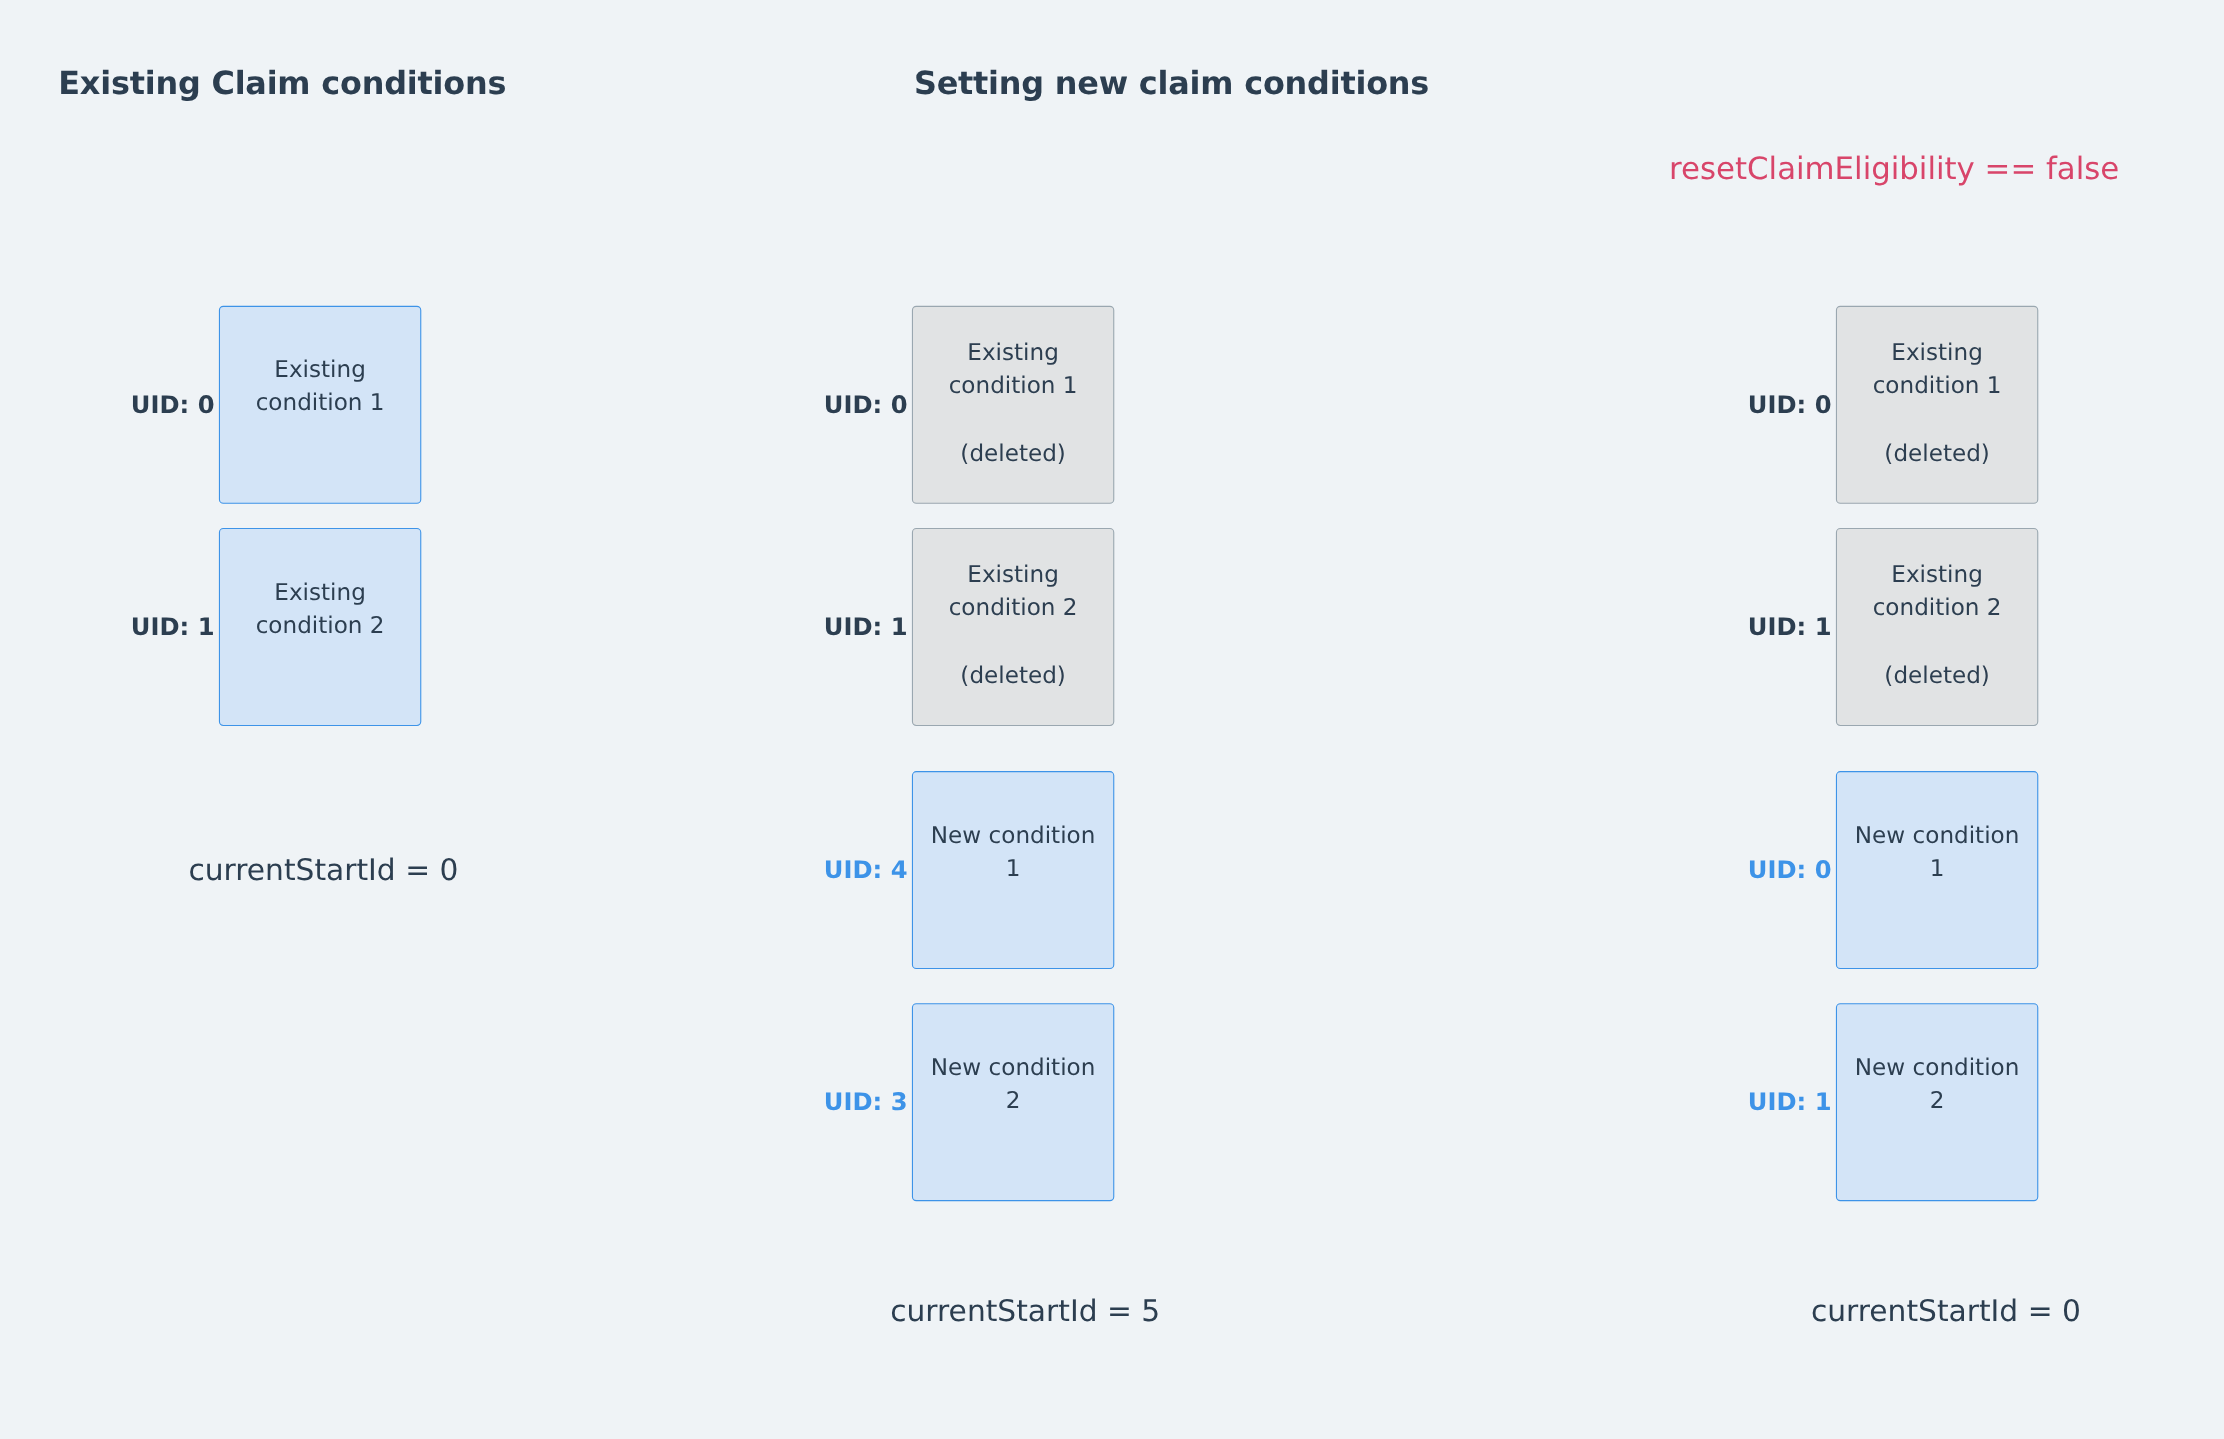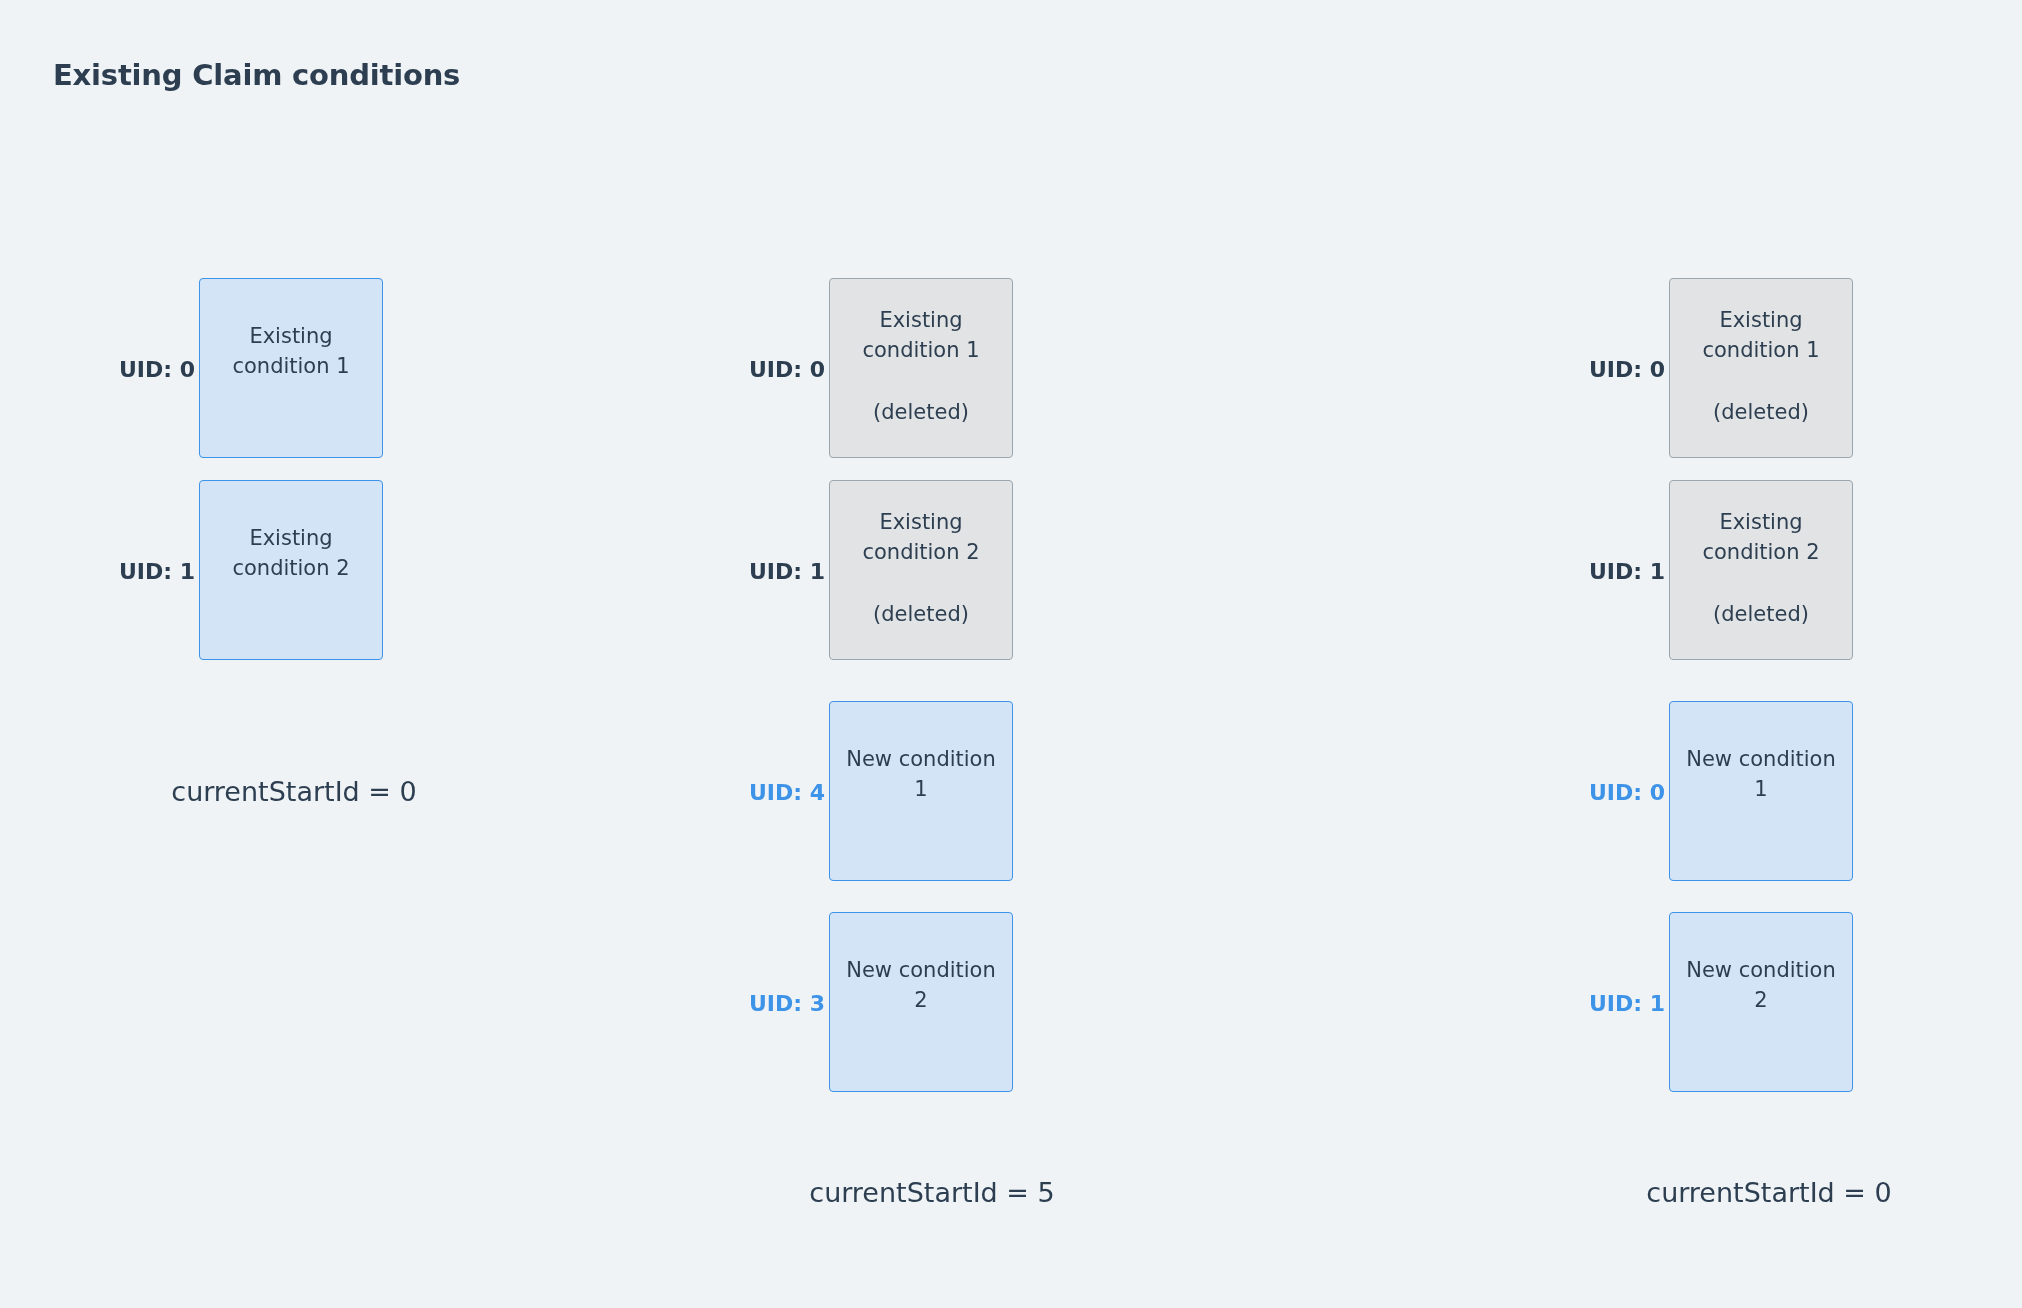--- a/index.html
+++ b/index.html
@@ -132,22 +132,24 @@
   #startid-reset-true { left: 932px;  top: 1177px; }
   #startid-reset-false{ left: 1769px; top: 1177px; }
 </style>
 </head>
 <body>
 
 <div class="stage">
 
   <div class="section-title" id="title-existing">Existing Claim conditions</div>
 
-
-
+  <div class="section-title" id="title-setting">Setting new claim conditions</div>
+
+
+  <div class="cond-expr" id="expr-false">resetClaimEligibility == false</div>
 
   <div class="column" id="column-existing">
       <div class="cond-row row-0">
         <div class="uid-label">UID: 0</div>
         <div class="cond-box blue shift-up">
           <div class="box-text">Existing condition 1</div>
         </div>
       </div>
       <div class="cond-row row-1">
         <div class="uid-label">UID: 1</div>

